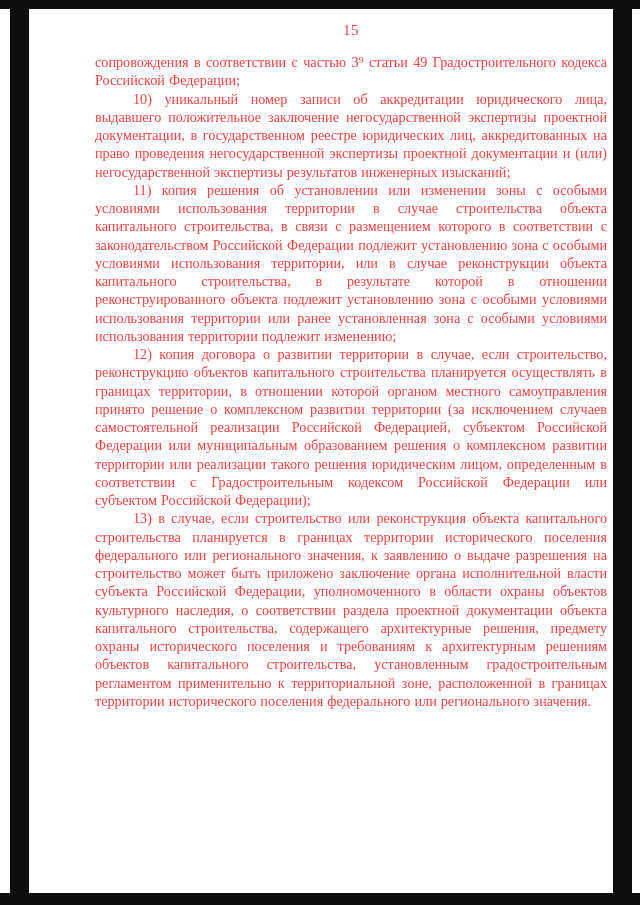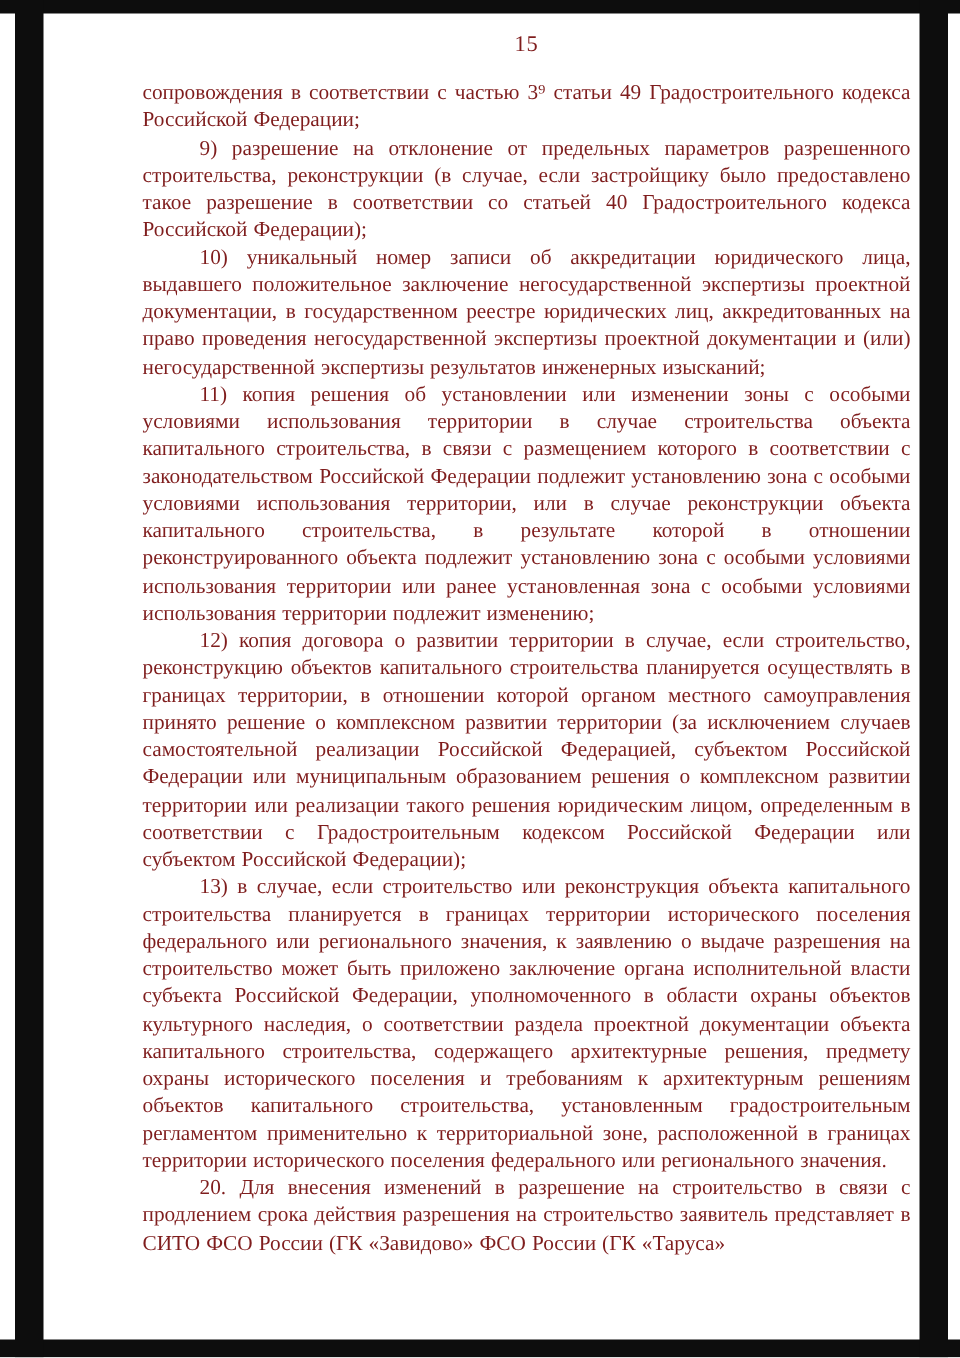--- a/index.html
+++ b/index.html
@@ -7,21 +7,21 @@
     padding: 0;
     background: #ffffff;
   }
   .page {
     position: relative;
     width: 640px;
     height: 905px;
     background: #ffffff;
     overflow: hidden;
     font-family: "Liberation Serif", serif;
-    color: #7f1d1d;
+    color: #ef4444;
   }
   .border-bar {
     position: absolute;
     background: #0d0d0d;
   }
   .border-top    { left: 0; top: 0;    width: 100%; height: 9px;  }
   .border-bottom { left: 0; bottom: 0; width: 100%; height: 12px; }
   .border-left   { left: 10px;  top: 0; width: 19px; height: 100%; }
   .border-right  { right: 8px;  top: 0; width: 19px; height: 100%; }
 
@@ -57,21 +57,19 @@
   <div class="border-bar border-top"></div>
   <div class="border-bar border-bottom"></div>
   <div class="border-bar border-left"></div>
   <div class="border-bar border-right"></div>
 
   <div class="content">
     <div class="page-number">15</div>
 
     <div class="doc-text">
       <p class="no-indent">сопровождения в соответствии с частью 3⁹ статьи 49 Градостроительного кодекса Российской Федерации;</p>
-      <p>9) разрешение на отклонение от предельных параметров разрешенного строительства, реконструкции (в случае, если застройщику было предоставлено такое разрешение в соответствии со статьей 40 Градостроительного кодекса Российской Федерации);</p>
       <p>10) уникальный номер записи об аккредитации юридического лица, выдавшего положительное заключение негосударственной экспертизы проектной документации, в государственном реестре юридических лиц, аккредитованных на право проведения негосударственной экспертизы проектной документации и (или) негосударственной экспертизы результатов инженерных изысканий;</p>
       <p>11) копия решения об установлении или изменении зоны с особыми условиями использования территории в случае строительства объекта капитального строительства, в связи с размещением которого в соответствии с законодательством Российской Федерации подлежит установлению зона с особыми условиями использования территории, или в случае реконструкции объекта капитального строительства, в результате которой в отношении реконструированного объекта подлежит установлению зона с особыми условиями использования территории или ранее установленная зона с особыми условиями использования территории подлежит изменению;</p>
       <p>12) копия договора о развитии территории в случае, если строительство, реконструкцию объектов капитального строительства планируется осуществлять в границах территории, в отношении которой органом местного самоуправления принято решение о комплексном развитии территории (за исключением случаев самостоятельной реализации Российской Федерацией, субъектом Российской Федерации или муниципальным образованием решения о комплексном развитии территории или реализации такого решения юридическим лицом, определенным в соответствии с Градостроительным кодексом Российской Федерации или субъектом Российской Федерации);</p>
       <p>13) в случае, если строительство или реконструкция объекта капитального строительства планируется в границах территории исторического поселения федерального или регионального значения, к заявлению о выдаче разрешения на строительство может быть приложено заключение органа исполнительной власти субъекта Российской Федерации, уполномоченного в области охраны объектов культурного наследия, о соответствии раздела проектной документации объекта капитального строительства, содержащего архитектурные решения, предмету охраны исторического поселения и требованиям к архитектурным решениям объектов капитального строительства, установленным градостроительным регламентом применительно к территориальной зоне, расположенной в границах территории исторического поселения федерального или регионального значения.</p>
-      <p>20. Для внесения изменений в разрешение на строительство в связи с продлением срока действия разрешения на строительство заявитель представляет в СИТО ФСО России (ГК «Завидово» ФСО России (ГК «Таруса»</p>
     </div>
   </div>
 </div>
 
 </body></html>

